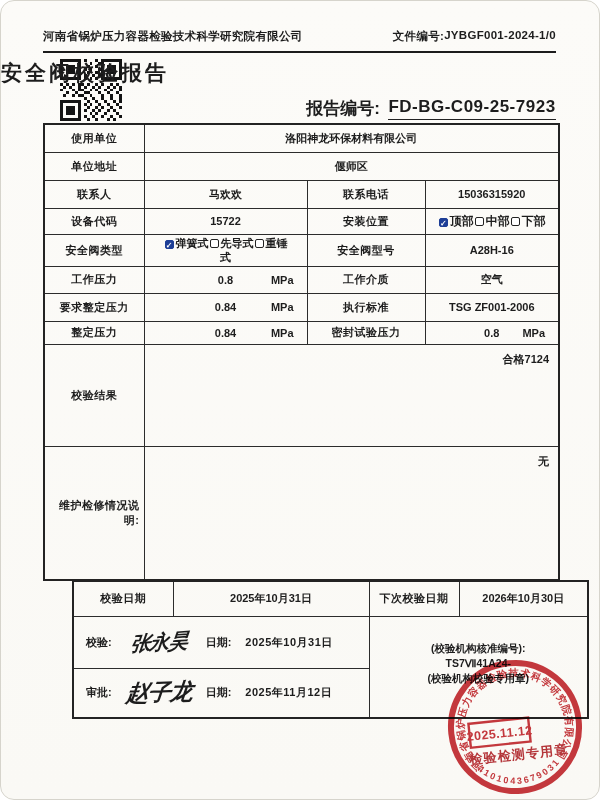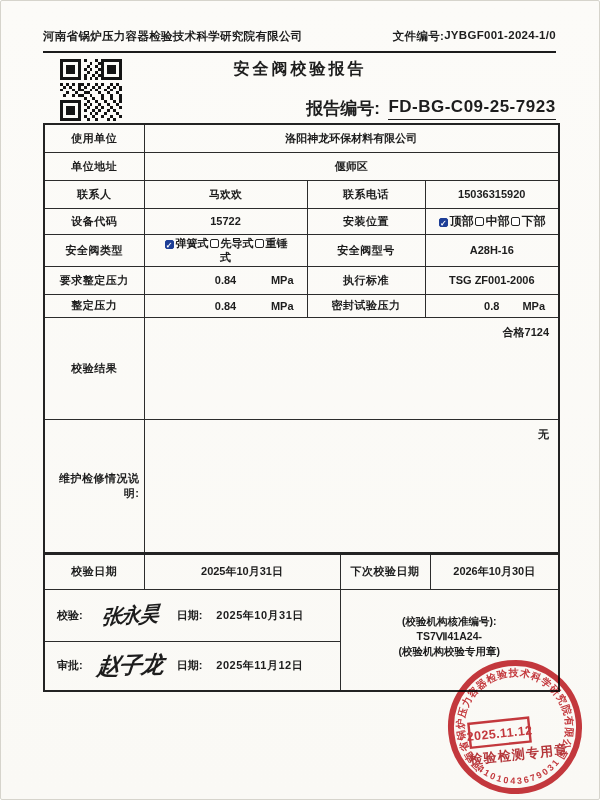--- a/index.html
+++ b/index.html
@@ -2,50 +2,50 @@
 <html><head>
 <meta charset="utf-8">
 <style>
   * { margin:0; padding:0; box-sizing:border-box; }
   html,body { background:#ffffff; }
   .page {
     position:relative; width:600px; height:800px;
     background:linear-gradient(180deg,#fcfbf8 0%,#faf9f5 100%);
     font-family:"Liberation Sans", sans-serif;
     color:#1d1d1d; overflow:hidden;
-    border:1px solid #d6d4cc; border-radius:2px;
+    border:1px solid #d6d4cc; border-radius:14px;
   }
   
   .top-line{
     position:absolute; left:42px; right:43px; top:28px;
     display:flex; justify-content:space-between; align-items:flex-end;
     padding-bottom:7px; border-bottom:2.5px solid #1c1c1c;
     font-weight:700; font-size:11.5px; letter-spacing:.3px;
   }
   .doc-no{ display:flex; white-space:nowrap; }
   
   .qr{ position:absolute; left:57px; top:58px; width:66px; height:62px; }
   .title{
-    position:absolute; left:0; right:0; top:58px; text-align:center;
-    font-size:16px; font-weight:700; letter-spacing:3px;
+    position:absolute; left:0; right:0; top:58px; 
+    font-size:21px; font-weight:700; letter-spacing:3px;
   }
   .report-line{
     position:absolute; top:96px; right:43px;
     display:flex; align-items:flex-end; font-weight:700; font-size:17px;
   }
   .report-line .rep-val{
     display:inline-block; width:168px; text-align:center;
     border-bottom:1.6px solid #222; padding-bottom:2px; margin-left:8px;
     letter-spacing:.5px;
   }
   
   .form{ position:absolute; left:42px; top:122px; width:515px; }
   table{ border-collapse:collapse; width:515px; table-layout:fixed; }
   .t1{ border:2px solid #232323; }
-  .t2{ border:2px solid #232323; margin-top:-1.5px; }
+  .t2{ border:2px solid #232323; margin-top:-1.5px;margin-left:29px; }
   td{
     border:1.5px solid #2c2c2c; font-size:11px; font-weight:700;
     text-align:center; vertical-align:middle; padding:1px 4px;
     overflow:hidden;
   }
   td.lbl{ letter-spacing:.5px; }
   td.lbl-left{ text-align:right; padding-left:7px; letter-spacing:.5px; }
   td.big{ vertical-align:top; text-align:right; padding:7px 9px; }
   td.pv{ position:relative; }
   td.pv .u{ position:absolute; right:13px; top:50%; transform:translateY(-50%); }
@@ -157,20 +157,29 @@
         </td>
       </tr>
       <tr style="height:32px">
         <td class="lbl">安全阀类型</td>
         <td class="opts">
           <span class="cb on"></span><span>弹簧式</span><span class="cb"></span><span>先导式</span><span class="cb"></span><span>重锤式</span>
         </td>
         <td class="lbl">安全阀型号</td>
         <td>A28H-16</td>
       </tr>
+      <tr style="height:27px">
+        <td class="lbl">工作压力</td>
+        <td class="pv">
+          <span>0.8</span>
+          <span class="u">MPa</span>
+        </td>
+        <td class="lbl">工作介质</td>
+        <td>空气</td>
+      </tr>
       <tr style="height:28px">
         <td class="lbl">要求整定压力</td>
         <td class="pv">
           <span>0.84</span>
           <span class="u">MPa</span>
         </td>
         <td class="lbl">执行标准</td>
         <td>TSG ZF001-2006</td>
       </tr>
       <tr style="height:23px">

